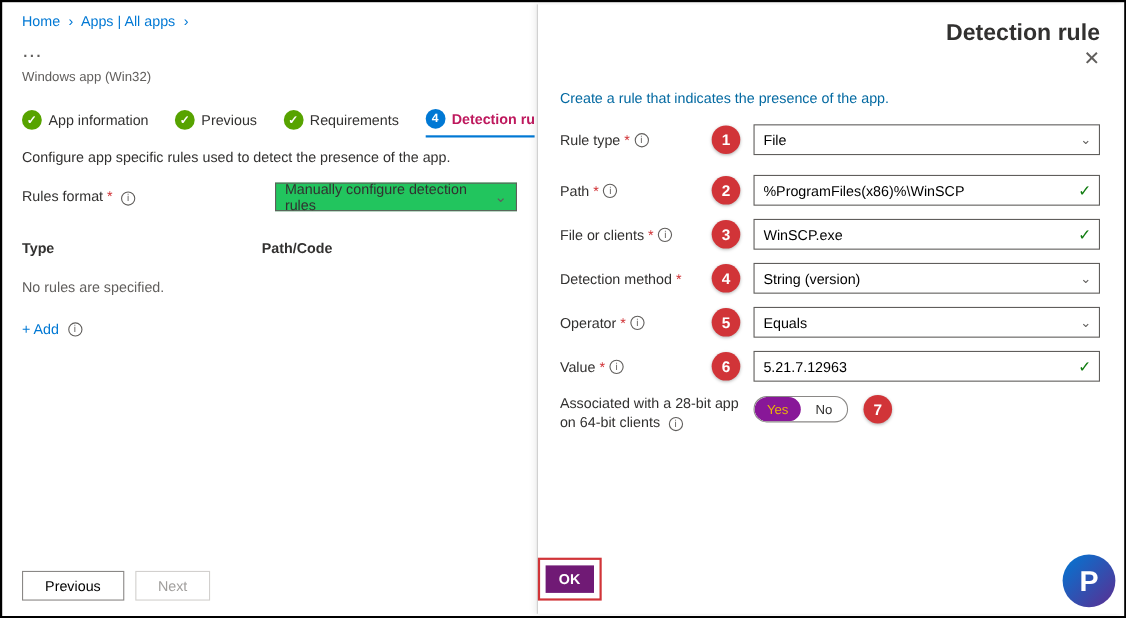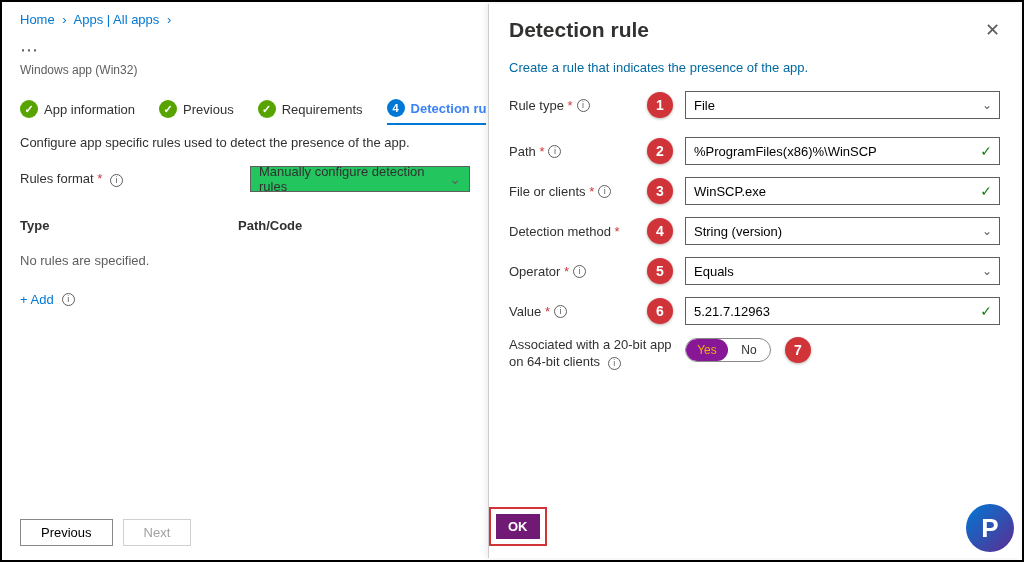--- a/index.html
+++ b/index.html
@@ -38,21 +38,21 @@
   .step { display: flex; align-items: center; gap: 6px; padding-bottom: 6px; }
   .step-circle {
     width: 18px; height: 18px; border-radius: 50%;
     display: flex; align-items: center; justify-content: center;
     font-size: 11px; font-weight: 600; color: #fff;
   }
   .step-circle.done { background: #57a300; }
   .step-circle.current { background: #0078d4; }
   .step.current-tab { border-bottom: 2px solid #0078d4; }
   .step-label { color: #323130; font-size: 13px; }
-  .step.current-tab .step-label { color: #3b82f6; font-weight:600;text-align:right; }
+  .step.current-tab .step-label { color: #be185d; font-weight:600;text-align:right; }
   .desc-text { color: #323130; margin: 10px 0 16px 0; font-size:13px; }
   .field-row { display: flex; align-items: center; margin-bottom: 16px; }
   .field-label { width: 230px; color: #323130; font-size:13px; }
   .req { color: #d13438; }
   .info-icon {
     display:inline-block; width:13px; height:13px; border:1px solid #605e5c;
     border-radius:50%; font-size:9px; line-height:11px; text-align:center;
     color:#605e5c; margin-left:4px;
   }
   .select-box {
@@ -84,21 +84,21 @@
   
   .panel {
     position: absolute;
     top: 2px; right: 2px; bottom: 2px;
     width: 532px;
     background: #fff;
     border-left: 1px solid #ccc;
     box-shadow: -2px 0 6px rgba(0,0,0,0.08);
     padding: 14px 20px;
   }
-  .panel-header { display:flex; justify-content:space-between; align-items:center; }
+  .panel-header { display:flex; justify-content:space-between; align-items:flex-end;flex-direction:column; }
   .panel-title { font-size: 21px; font-weight: 600; }
   .close-x { font-size: 18px; color:#605e5c; cursor:pointer; font-weight:300; }
   .panel-desc { margin: 18px 0 16px 0; font-size:13px; color:#0369a1; }
   .prow { display:flex; align-items:center; margin-bottom:12px; position:relative; }
   .plabel { width: 176px; font-size:13px; color:#323130; display:flex; align-items:center; }
   .pinput-wrap { flex:1; position:relative; }
   .pselect, .pinput {
     width: 100%; height: 28px; border:1px solid #605e5c;
     padding: 3px 26px 3px 8px; font-size:13px;
     background:#fff;
@@ -293,21 +293,21 @@
     </div>
     <div class="callout">6</div>
     <div class="pinput-wrap">
       <input class="pinput" value="5.21.7.12963" style="">
       <span class="checkmark">✓</span>
     </div>
   </div>
 
   <div class="prow" style="align-items:flex-start;">
     <div class="plabel-multiline">
-      <span>Associated with a 20-bit app</span><br>
+      <span>Associated with a 28-bit app</span><br>
       <span>on 64-bit clients</span>
       <span class="info-icon">i</span>
     </div>
     <div class="toggle-wrap">
       <div class="toggle">
         <div class="toggle-opt active">Yes</div>
         <div class="toggle-opt">No</div>
       </div>
       <div class="callout" style="position:static;">7</div>
     </div>

